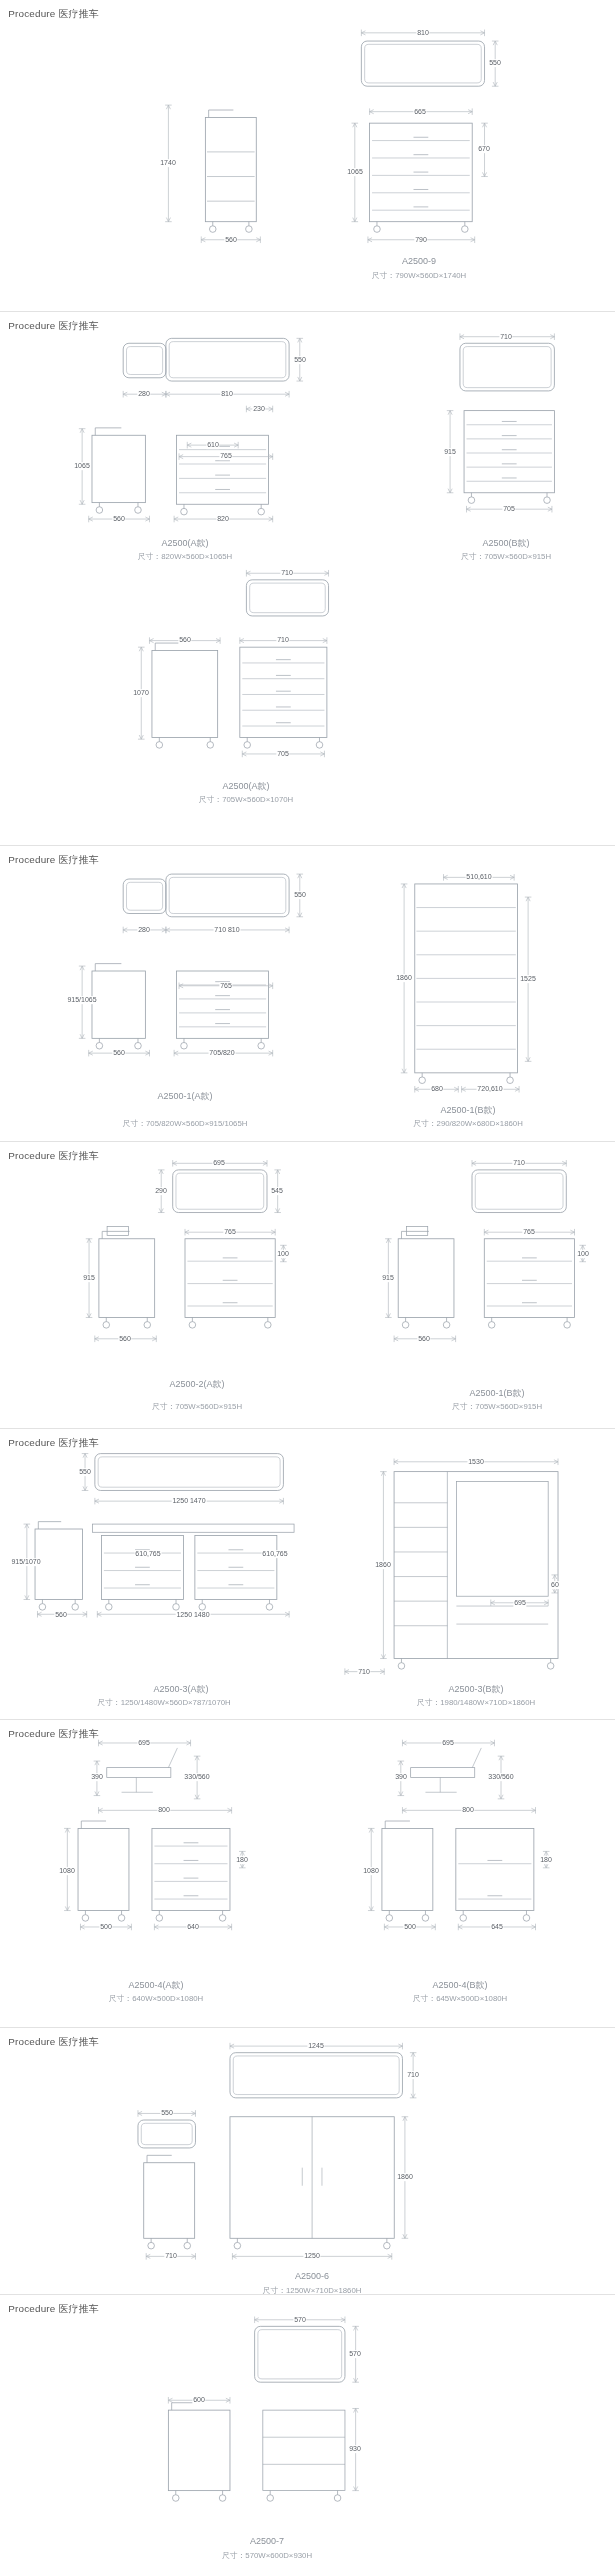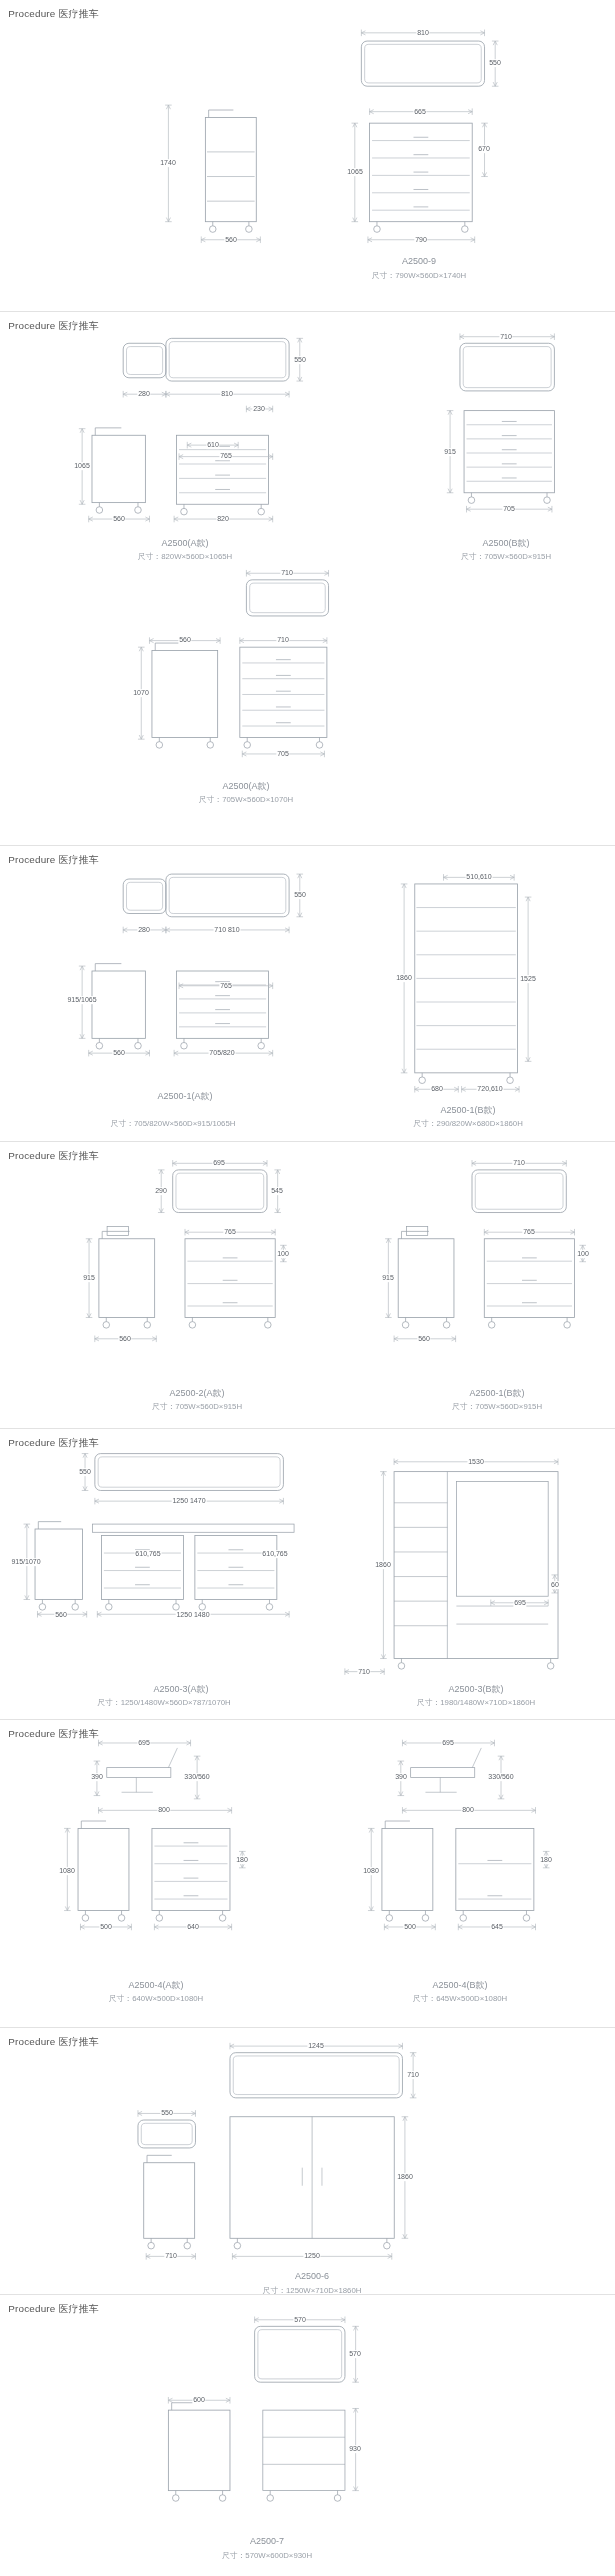--- a/index.html
+++ b/index.html
@@ -450,21 +450,21 @@
         <line x1="558" y1="296" x2="553" y2="298.5" stroke="#b2b8bf" stroke-width="0.8"></line>
         <line x1="562" y1="296" x2="632" y2="296" stroke="#b2b8bf" stroke-width="0.8"></line>
         <line x1="562" y1="292" x2="562" y2="300" stroke="#b2b8bf" stroke-width="0.8"></line>
         <line x1="632" y1="292" x2="632" y2="300" stroke="#b2b8bf" stroke-width="0.8"></line>
         <line x1="562" y1="296" x2="567" y2="293.5" stroke="#b2b8bf" stroke-width="0.8"></line>
         <line x1="562" y1="296" x2="567" y2="298.5" stroke="#b2b8bf" stroke-width="0.8"></line>
         <line x1="632" y1="296" x2="627" y2="293.5" stroke="#b2b8bf" stroke-width="0.8"></line>
         <line x1="632" y1="296" x2="627" y2="298.5" stroke="#b2b8bf" stroke-width="0.8"></line>
       </svg>
     <div class="pname" style="left:185px;top:244px">A2500-1(A款)</div>
-    <div class="psize" style="left:173px;top:272px">尺寸：705/820W×560D×915/1065H</div>
+    <div class="psize" style="left:185px;top:272px">尺寸：705/820W×560D×915/1065H</div>
     <div class="pname" style="left:468px;top:258px">A2500-1(B款)</div>
     <div class="psize" style="left:468px;top:272px">尺寸：290/820W×680D×1860H</div>
   <span class="ann" style="left: 144px; top: 84px;">280</span>
       <span class="ann" style="left: 227px; top: 84px;">710 810</span>
       <span class="ann" style="left: 300px; top: 49px;">550</span>
       <span class="ann" style="left: 82px; top: 154px;">915/1065</span>
       <span class="ann" style="left: 226px; top: 140px;">765</span>
       <span class="ann" style="left: 119px; top: 207px;">560</span>
       <span class="ann" style="left: 222px; top: 207px;">705/820</span>
       <span class="ann" style="left: 479px; top: 31px;">510,610</span>
@@ -597,21 +597,21 @@
         <line x1="710" y1="146" x2="707.5" y2="141" stroke="#b2b8bf" stroke-width="0.8"></line>
         <line x1="710" y1="146" x2="712.5" y2="141" stroke="#b2b8bf" stroke-width="0.8"></line>
         <line x1="480" y1="240" x2="555" y2="240" stroke="#b2b8bf" stroke-width="0.8"></line>
         <line x1="480" y1="236" x2="480" y2="244" stroke="#b2b8bf" stroke-width="0.8"></line>
         <line x1="555" y1="236" x2="555" y2="244" stroke="#b2b8bf" stroke-width="0.8"></line>
         <line x1="480" y1="240" x2="485" y2="237.5" stroke="#b2b8bf" stroke-width="0.8"></line>
         <line x1="480" y1="240" x2="485" y2="242.5" stroke="#b2b8bf" stroke-width="0.8"></line>
         <line x1="555" y1="240" x2="550" y2="237.5" stroke="#b2b8bf" stroke-width="0.8"></line>
         <line x1="555" y1="240" x2="550" y2="242.5" stroke="#b2b8bf" stroke-width="0.8"></line>
       </svg>
-    <div class="pname" style="left:197px;top:245px">A2500-2(A款)</div>
+    <div class="pname" style="left:197px;top:236px">A2500-2(A款)</div>
     <div class="psize" style="left:197px;top:259px">尺寸：705W×560D×915H</div>
     <div class="pname" style="left:497px;top:245px">A2500-1(B款)</div>
     <div class="psize" style="left:497px;top:259px">尺寸：705W×560D×915H</div>
   <span class="ann" style="left: 219px; top: 21.3px;">695</span>
       <span class="ann" style="left: 277px; top: 49px;">545</span>
       <span class="ann" style="left: 161px; top: 49px;">290</span>
       <span class="ann" style="left: 230px; top: 90px;">765</span>
       <span class="ann" style="left: 89px; top: 136px;">915</span>
       <span class="ann" style="left: 283px; top: 112px;">100</span>
       <span class="ann" style="left: 125px; top: 197px;">560</span>

